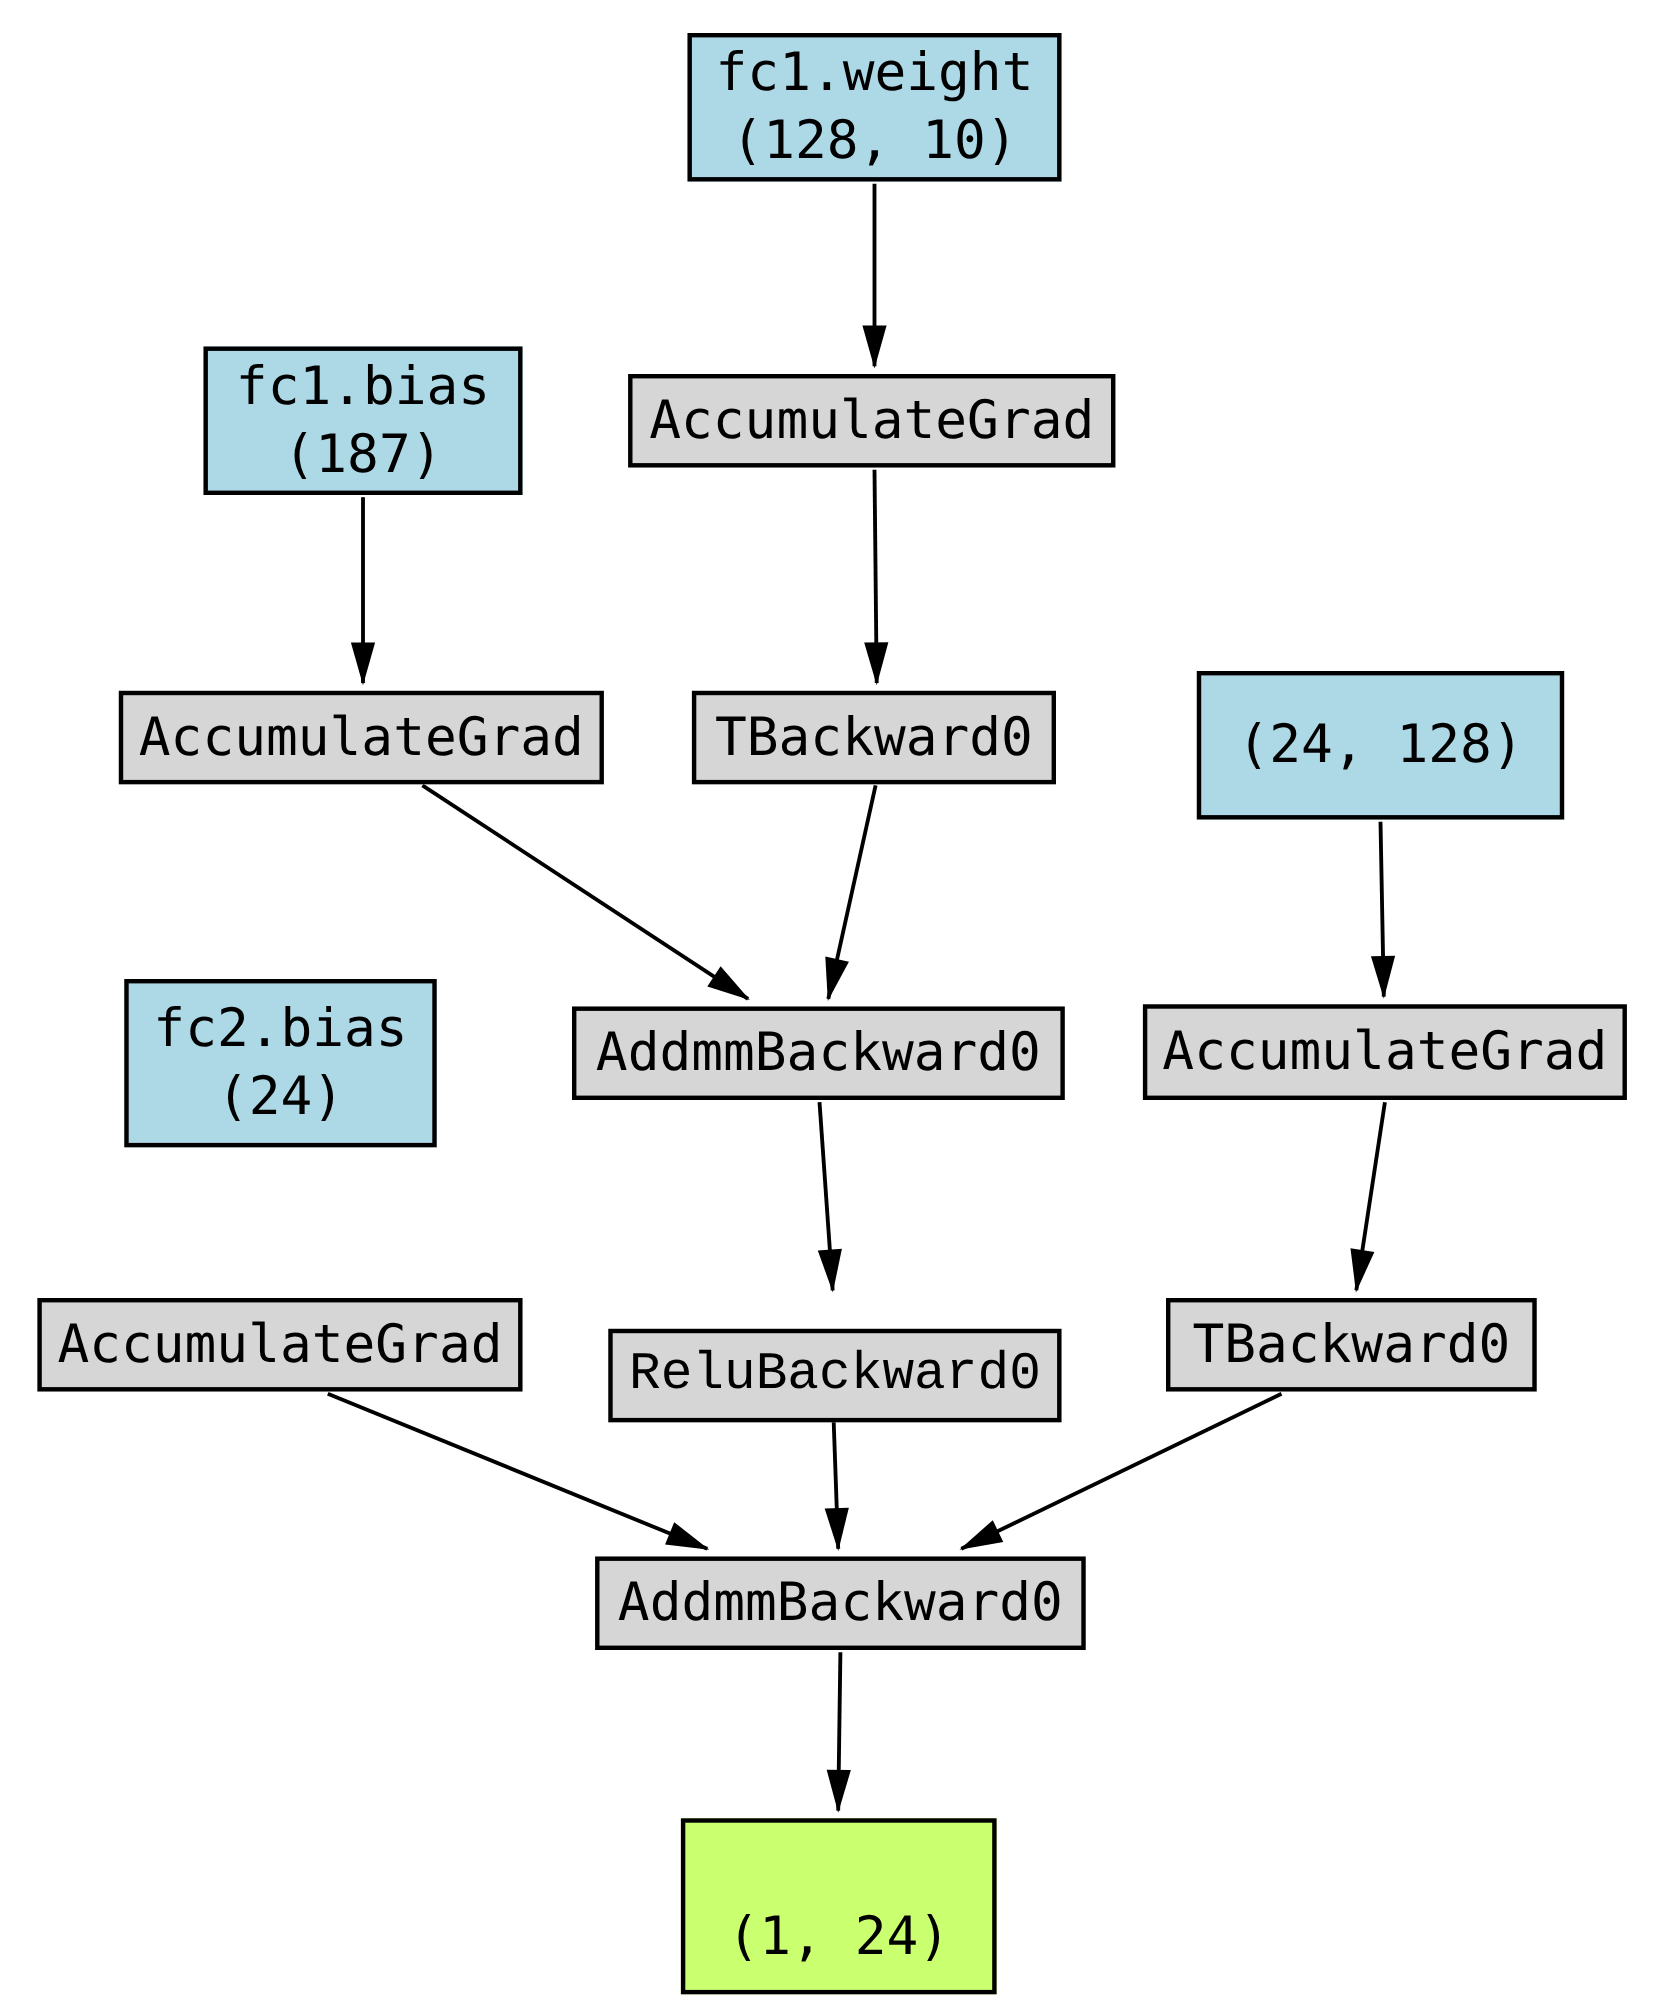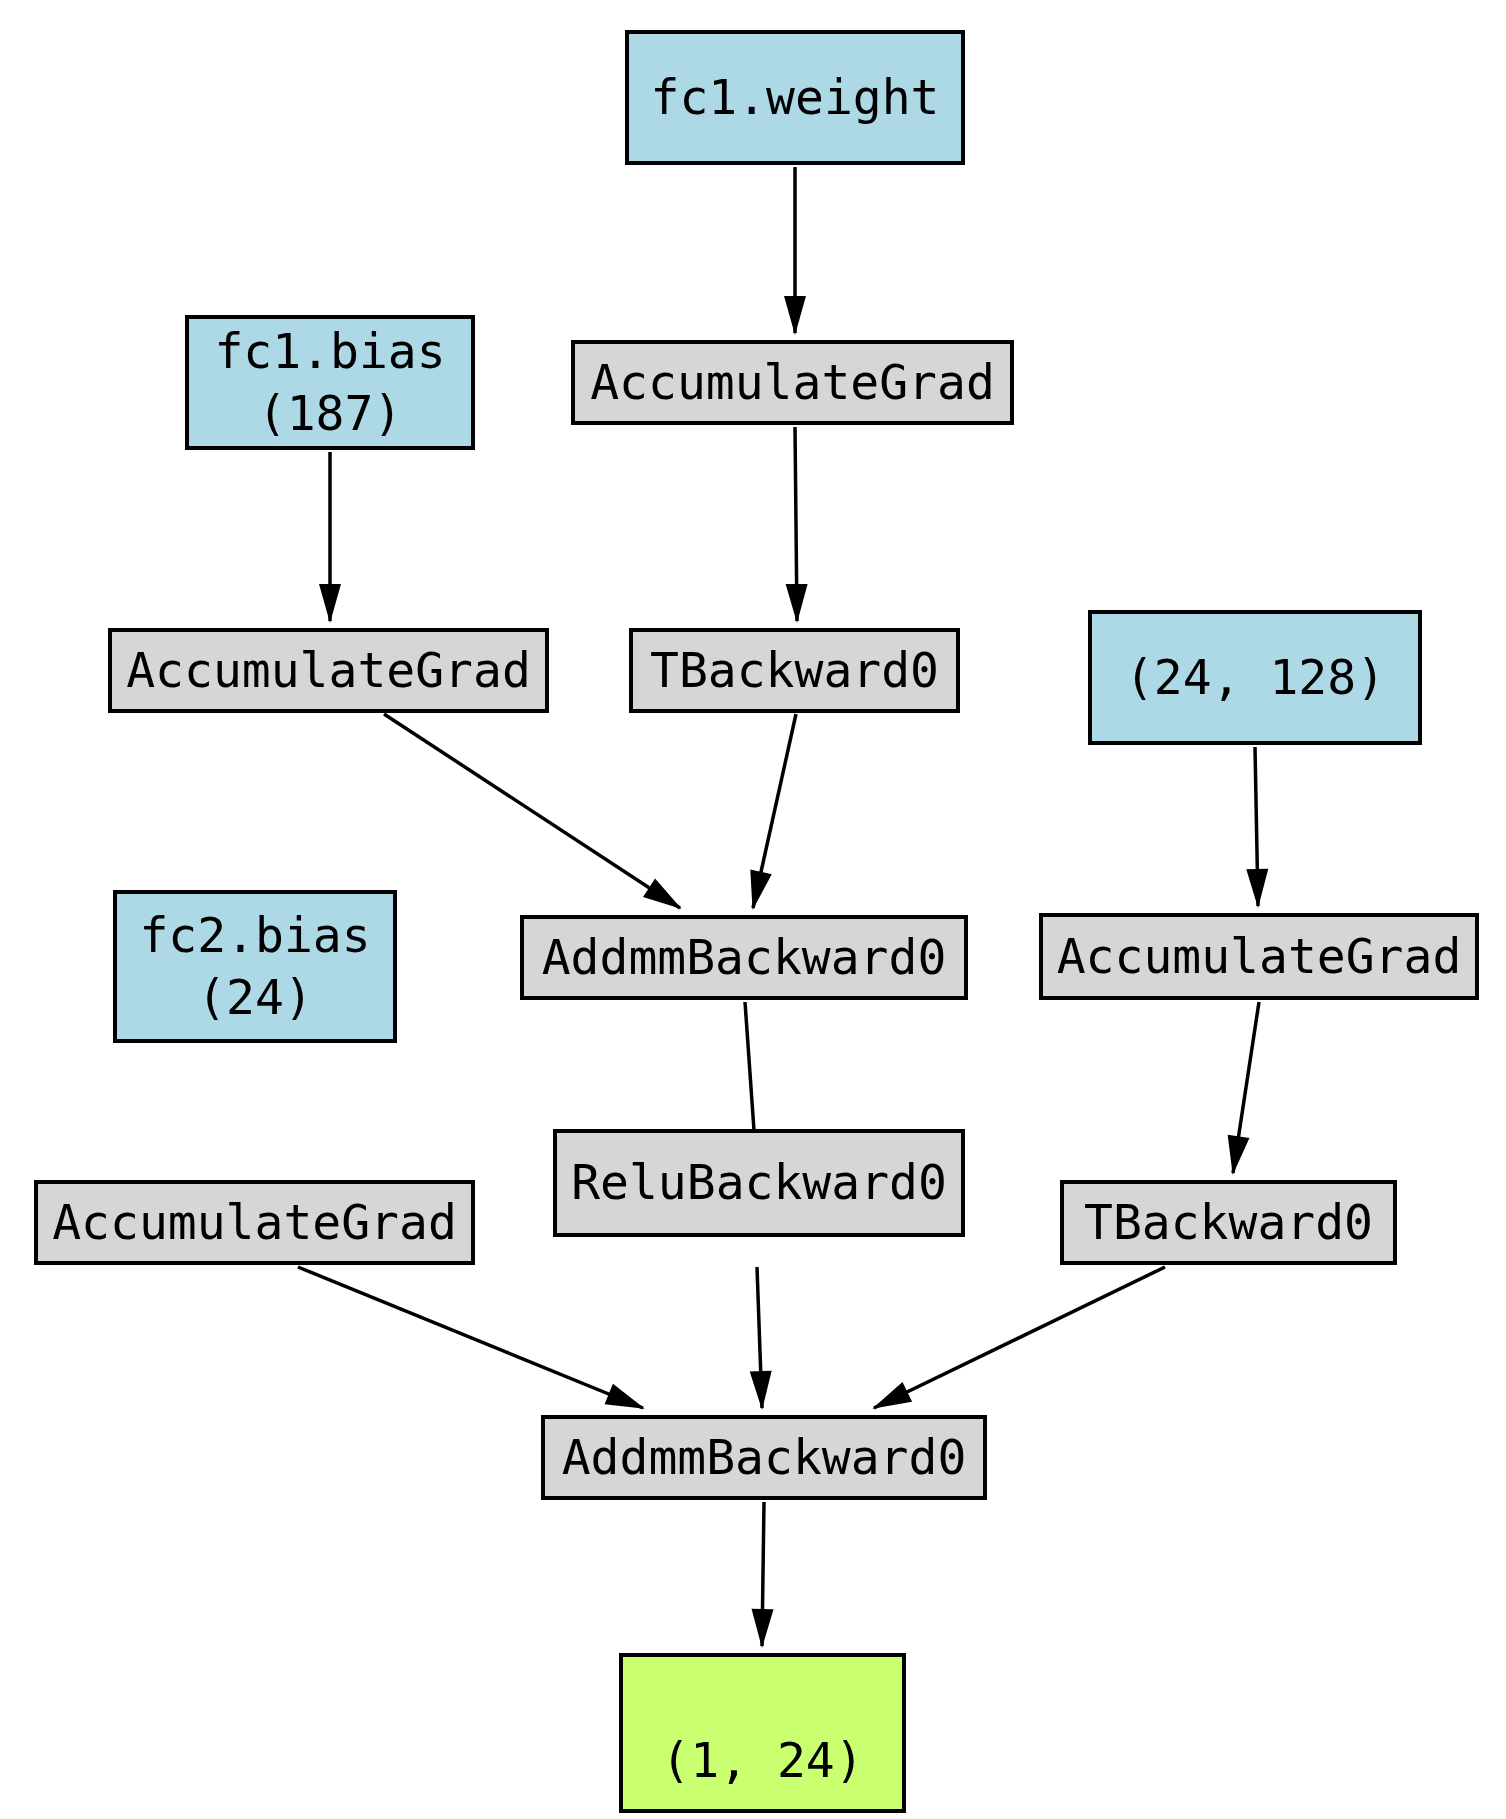--- a/index.html
+++ b/index.html
@@ -66,20 +66,21 @@
         <line x1="1259" y1="1002" x2="1233" y2="1173" stroke="#000000" stroke-width="3.5" marker-end="url(#arrowhead)"></line>
         <line x1="298" y1="1267" x2="643" y2="1408" stroke="#000000" stroke-width="3.5" marker-end="url(#arrowhead)"></line>
         <line x1="757" y1="1267" x2="762" y2="1408" stroke="#000000" stroke-width="3.5" marker-end="url(#arrowhead)"></line>
         <line x1="1165" y1="1267" x2="874" y2="1408" stroke="#000000" stroke-width="3.5" marker-end="url(#arrowhead)"></line>
         <line x1="764" y1="1502" x2="762" y2="1646" stroke="#000000" stroke-width="3.5" marker-end="url(#arrowhead)"></line>
       </g>
   </svg>
   <div id="nodes">
       <div class="node param" style="left: 625px; top: 30px; width: 340px; height: 135px; background: rgb(173, 216, 230);">
         <span class="line">fc1.weight</span>
+        <span class="line">(128, 10)</span>
       </div>
       <div class="node param" style="left: 185px; top: 315px; width: 290px; height: 135px; background: rgb(173, 216, 230);">
         <span class="line">fc1.bias</span>
         <span class="line">(187)</span>
       </div>
       <div class="node op" style="left: 571px; top: 340px; width: 443px; height: 85px; background: rgb(214, 214, 214);">
         <span class="line">AccumulateGrad</span>
       </div>
       <div class="node op" style="left: 108px; top: 628px; width: 441px; height: 85px; background: rgb(214, 214, 214);">
         <span class="line">AccumulateGrad</span>
@@ -96,21 +97,21 @@
       </div>
       <div class="node op" style="left: 520px; top: 915px; width: 448px; height: 85px; background: rgb(214, 214, 214);">
         <span class="line">AddmmBackward0</span>
       </div>
       <div class="node op" style="left: 1039px; top: 913px; width: 440px; height: 87px; background: rgb(214, 214, 214);">
         <span class="line">AccumulateGrad</span>
       </div>
       <div class="node op" style="left: 34px; top: 1180px; width: 441px; height: 85px; background: rgb(214, 214, 214);">
         <span class="line">AccumulateGrad</span>
       </div>
-      <div class="node op" style="left: 553px; top: 1129px; width: 412px; height: 108px; background: rgb(214, 214, 214);">
+      <div class="node op" style="left: 553px; top: 1208px; width: 412px; height: 85px; background: rgb(214, 214, 214); font-family: Liberation Mono, monospace;">
         <span class="line">ReluBackward0</span>
       </div>
       <div class="node op" style="left: 1060px; top: 1180px; width: 337px; height: 85px; background: rgb(214, 214, 214);">
         <span class="line">TBackward0</span>
       </div>
       <div class="node op" style="left: 541px; top: 1415px; width: 446px; height: 85px; background: rgb(214, 214, 214);">
         <span class="line">AddmmBackward0</span>
       </div>
       <div class="node output" style="left: 619px; top: 1653px; width: 287px; height: 160px; background: rgb(202, 255, 112);">
         <span class="line">(1, 24)</span>

